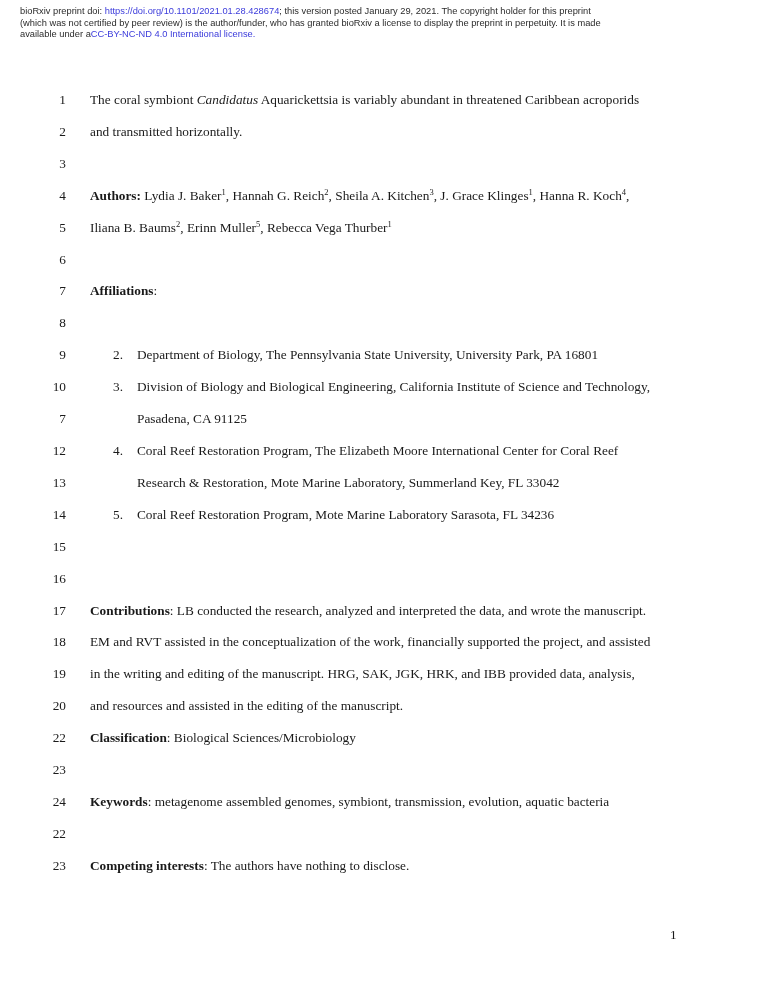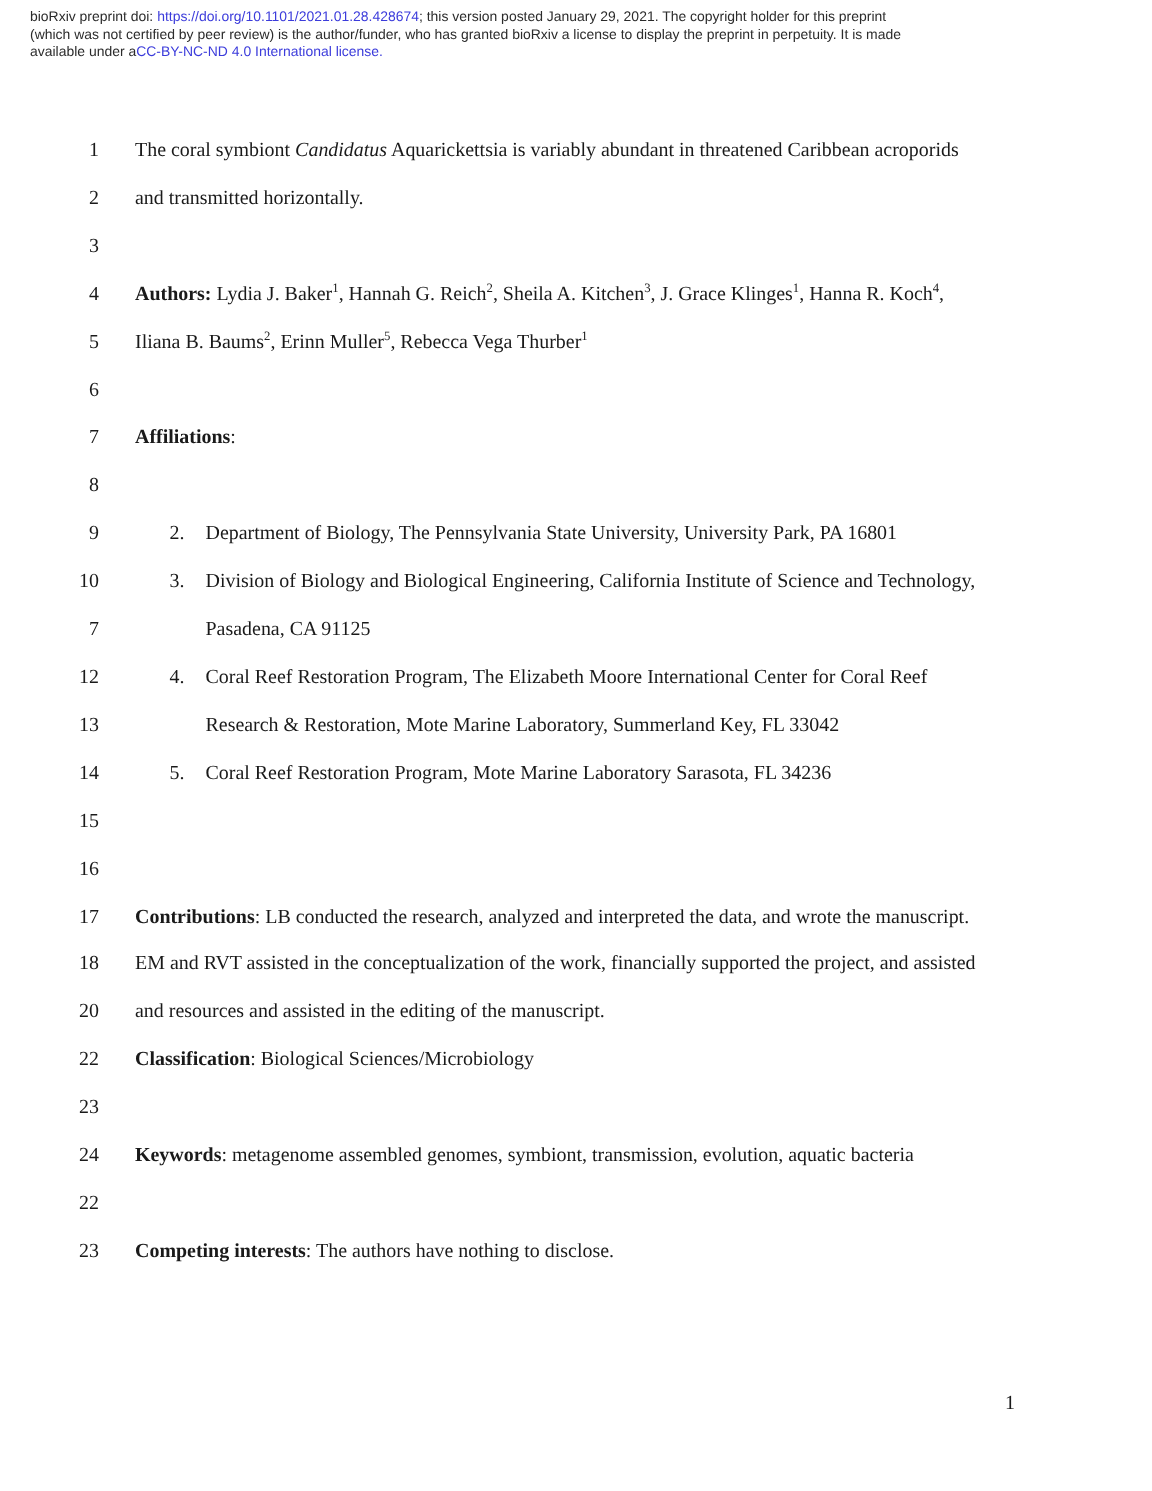--- a/index.html
+++ b/index.html
@@ -141,20 +141,24 @@
       </div>
       <div class="line">
         <span class="lineno">17</span>
         <span class="linetext"><span class="b">Contributions</span><span class="">: LB conducted the research, analyzed and interpreted the data, and wrote the manuscript.</span></span>
       </div>
       <div class="line">
         <span class="lineno">18</span>
         <span class="linetext"><span class="">EM and RVT assisted in the conceptualization of the work, financially supported the project, and assisted</span></span>
       </div>
       <div class="line">
+        <span class="lineno">19</span>
+        <span class="linetext"><span class="">in the writing and editing of the manuscript. HRG, SAK, JGK, HRK, and IBB provided data, analysis,</span></span>
+      </div>
+      <div class="line">
         <span class="lineno">20</span>
         <span class="linetext"><span class="">and resources and assisted in the editing of the manuscript.</span></span>
       </div>
       <div class="line">
         <span class="lineno">22</span>
         <span class="linetext"><span class="b">Classification</span><span class="">: Biological Sciences/Microbiology</span></span>
       </div>
       <div class="line">
         <span class="lineno">23</span>
         <span class="linetext"></span>

